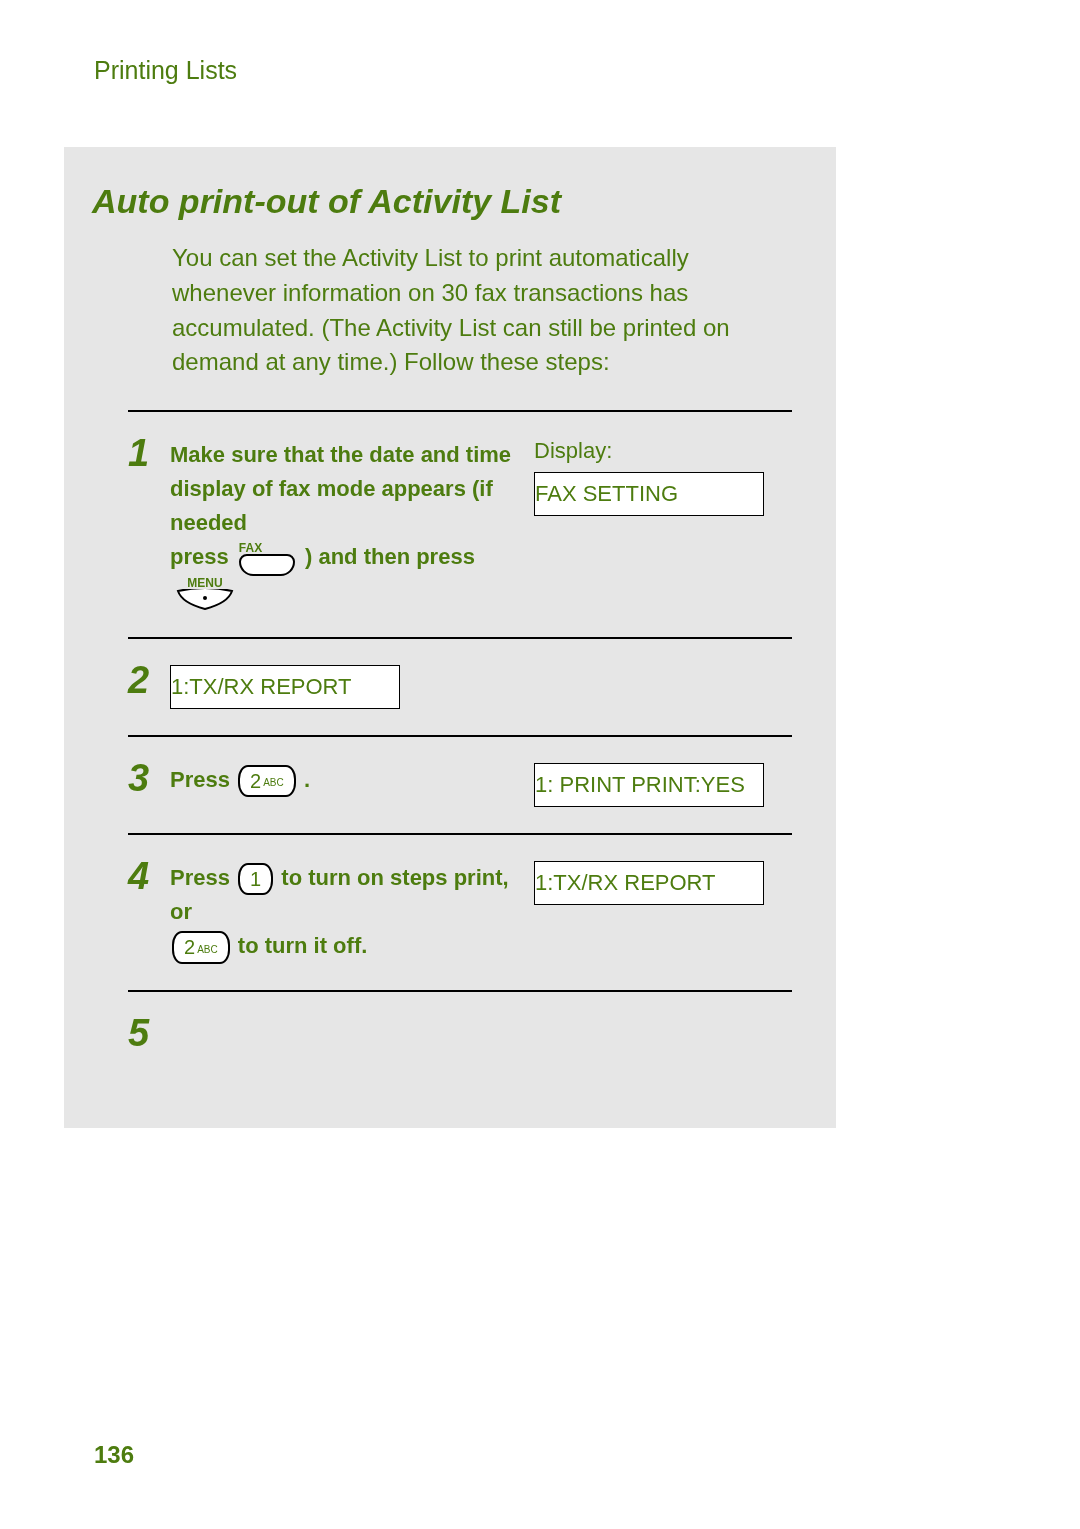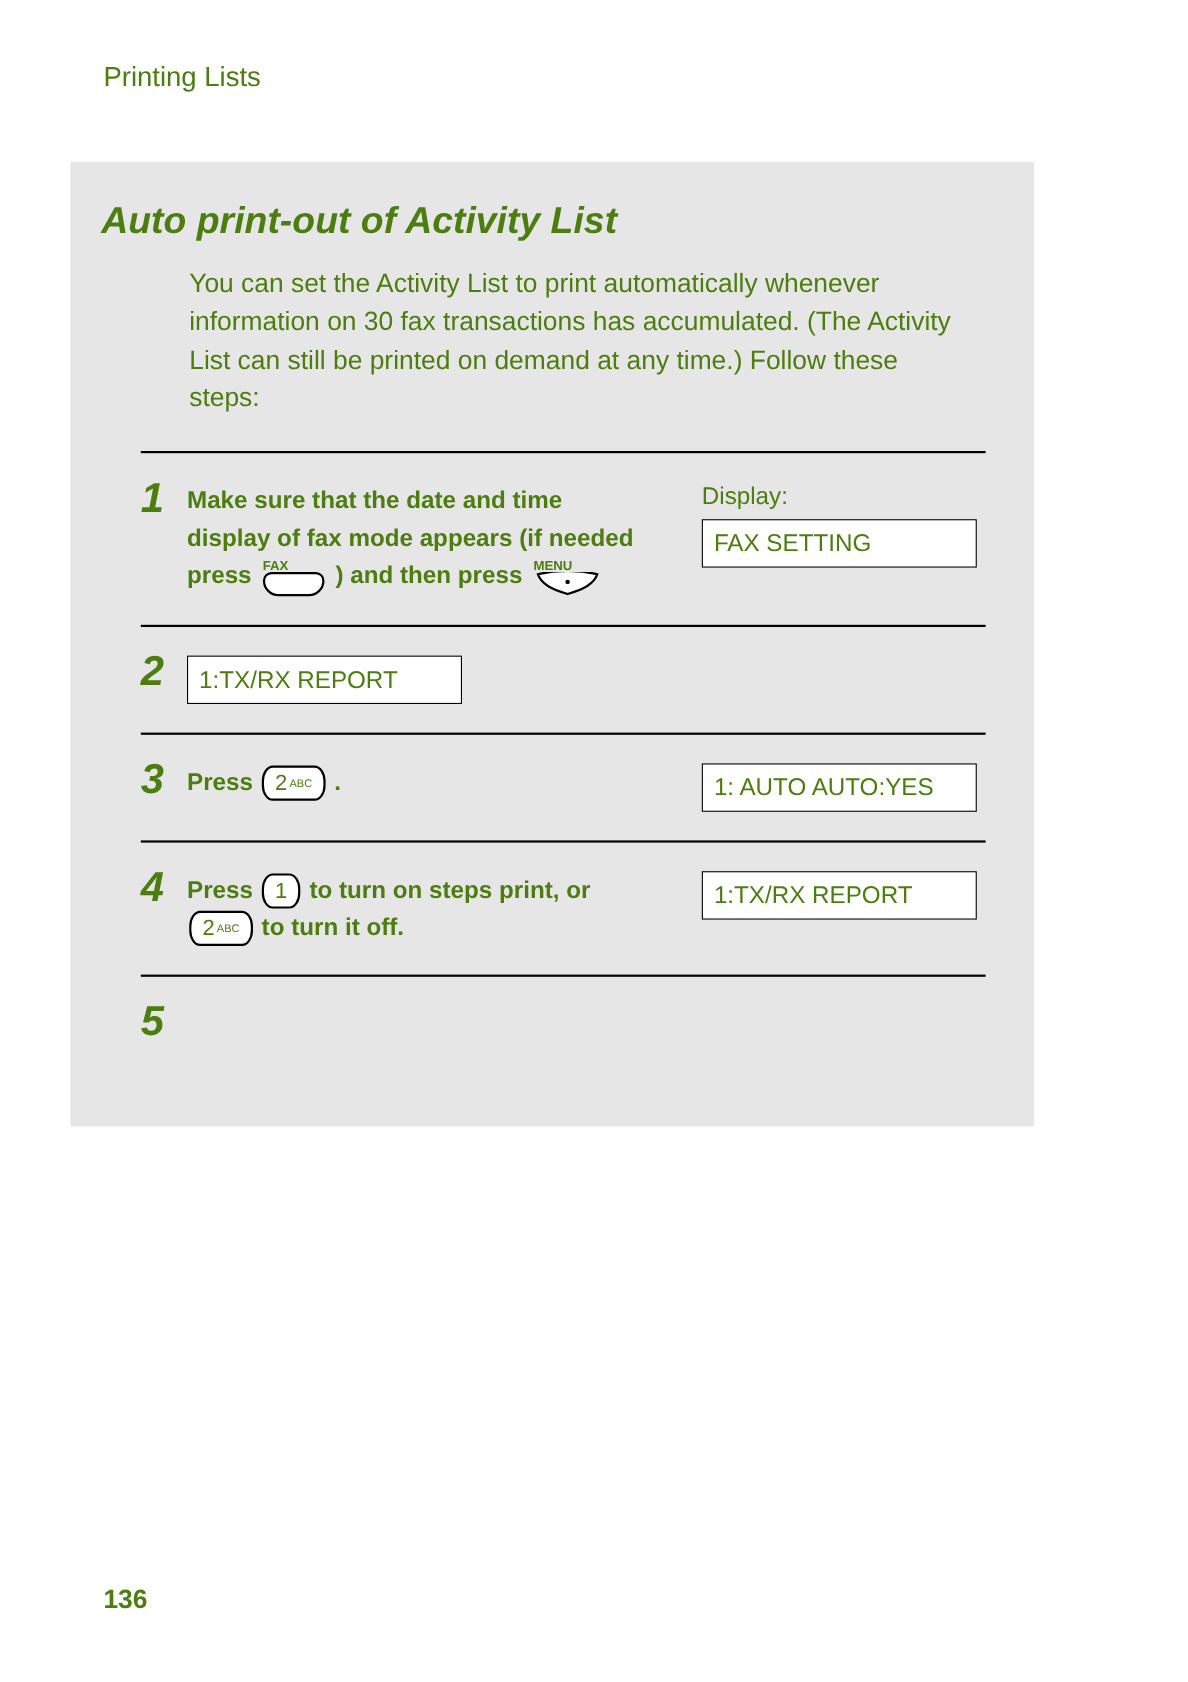--- a/index.html
+++ b/index.html
@@ -19,21 +19,21 @@
   .header {
     position: absolute;
     top: 56px;
     left: 94px;
     font-size: 25px;
   }
   .gray-area {
     position: absolute;
     top: 147px;
     left: 64px;
-    width: 876px;
+    width: 772px;
     background: #e6e6e6;
     padding-bottom: 50px;
   }
   .section-title {
     font-size: 34px;
     font-weight: bold;
     font-style: italic;
     padding: 35px 40px 0 28px;
   }
   .intro {
@@ -77,21 +77,21 @@
     font-weight: bold;
     line-height: 1.55;
   }
   .disp-label {
     font-size: 22px;
     margin-bottom: 8px;
   }
   .disp-box {
     border: 1px solid #000;
     background: #fff;
-    padding: 8px 10px;
+    padding: 8px 0;
     font-size: 22px;
     width: 228px;
   }
   .disp-note {
     font-size: 22px;
     line-height: 1.3;
     margin-bottom: 8px;
   }
   
   .keycap {
@@ -136,20 +136,21 @@
   .menu-key {
     display: inline-block;
     vertical-align: middle;
     width: 62px;
     margin: 0 4px;
     font-weight: normal;
   }
   .menu-key .mk-label {
     font-size: 12px;
     font-weight: bold;
+    text-align: center;
     line-height: 1;
   }
   .menu-key .mk-shape {
     width: 58px;
     height: 22px;
     margin: 0 auto;
     position: relative;
   }
   .menu-key .mk-shape svg {
     display: block;
@@ -248,21 +249,21 @@
         <div class="step-body">
           <div class="instr">
             <span>Press</span>
             <span class="keycap">
               <span class="num">2</span><span class="sub">ABC</span>
             </span>
             <span>.</span>
           </div>
         </div>
         <div class="step-display">
-          <div class="disp-box">1: AUTO AUTO:YES</div>
+          <div class="disp-box">1: PRINT PRINT:YES</div>
         </div>
       </div>
 
       <hr class="hr">
 
       <div class="step-row">
         <div class="step-num">4</div>
         <div class="step-body">
           <div class="instr">
             <span>Press</span>

